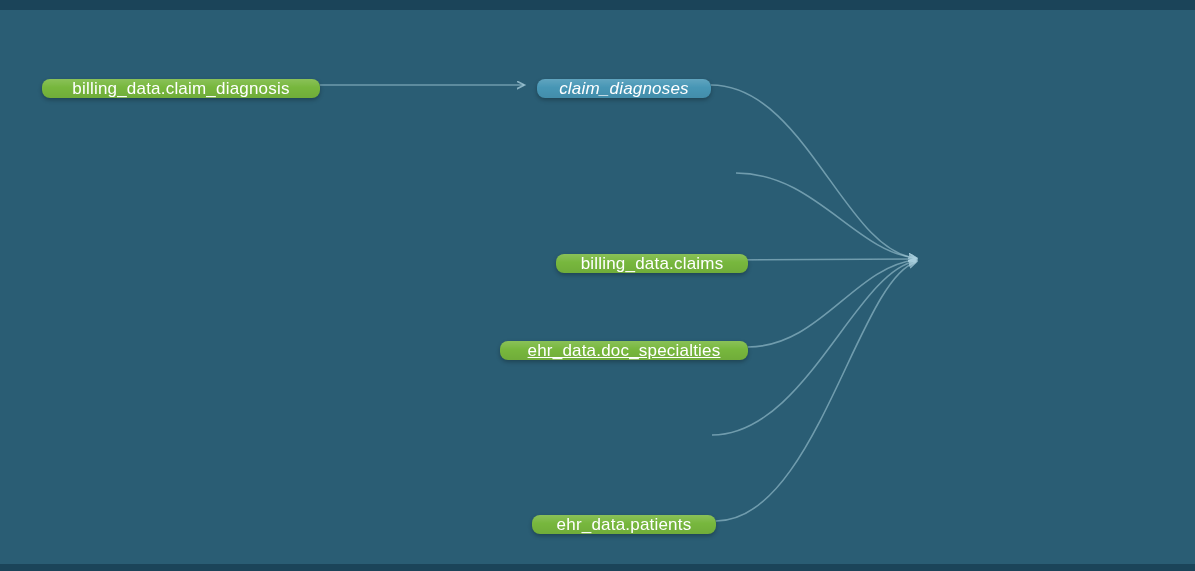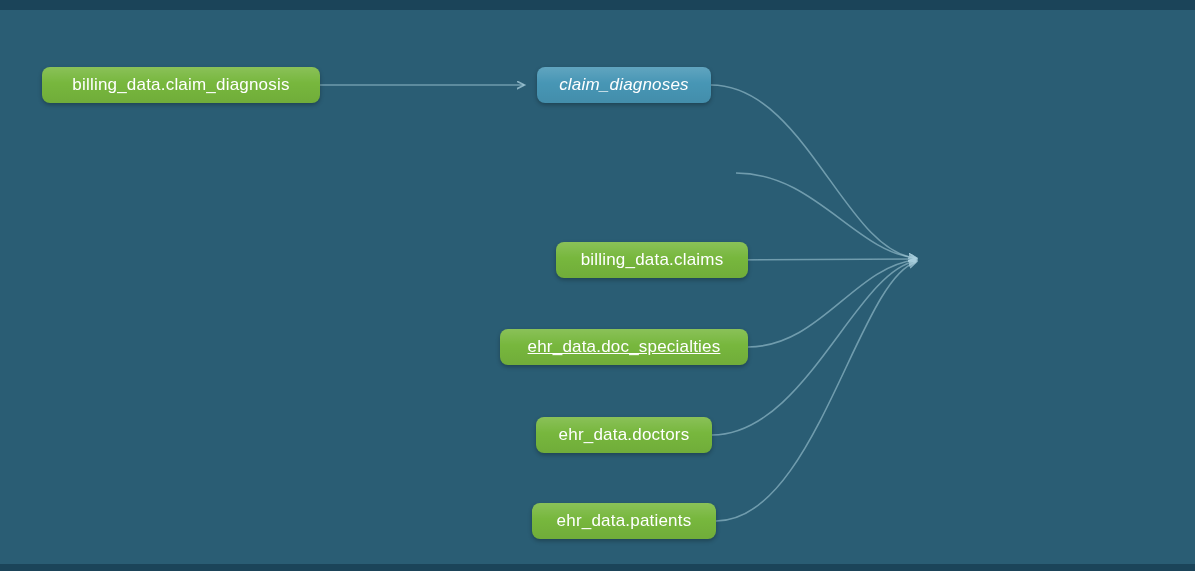--- a/index.html
+++ b/index.html
@@ -36,32 +36,33 @@
     fill: none;
     stroke: #a9cfdd;
     stroke-width: 1.6;
     stroke-opacity: 0.55;
   }
 
   .node {
     position: absolute;
     z-index: 2;
     box-sizing: border-box;
-    height: 36px;
+    height: 19px;
     display: flex;
     align-items: center;
     justify-content: center;
     border-radius: 8px;
     color: #ffffff;
     font-size: 17px;
     letter-spacing: 0.2px;
     cursor: pointer;
     white-space: nowrap;
     background-image: linear-gradient(to bottom, rgba(255,255,255,0.14), rgba(255,255,255,0) 45%, rgba(0,0,0,0.06));
     box-shadow: 0 2px 4px rgba(0,0,0,0.28);
+    margin-top: 12px;
   }
 </style>
 </head>
 <body>
 
 <div class="canvas" style="background-color: rgb(42, 93, 116);">
 
   <div class="frame-border top" style="background-color: rgb(27, 68, 89);"></div>
   <div class="frame-border bottom" style="background-color: rgb(27, 68, 89);"></div>
 
@@ -82,18 +83,17 @@
 
   <div class="node" style="left: 42px; top: 67px; width: 278px; background-color: rgb(119, 183, 61); color: rgb(255, 255, 255);">billing_data.claim_diagnosis</div>
 
   <div class="node" style="left: 537px; top: 67px; width: 174px; background-color: rgb(71, 150, 181); color: rgb(255, 255, 255); font-style: italic;">claim_diagnoses</div>
 
 
   <div class="node" style="left: 556px; top: 242px; width: 192px; background-color: rgb(119, 183, 61); color: rgb(255, 255, 255);">billing_data.claims</div>
 
   <div class="node" style="left: 500px; top: 329px; width: 248px; background-color: rgb(119, 183, 61); color: rgb(255, 255, 255); text-decoration: underline;">ehr_data.doc_specialties</div>
 
-  <div class="node" style="left: 536px; top: 417px; width: 176px; background-color: rgb(119, 183, 61); color: rgb(255, 255, 255);">ehr_data.doctors</div>
 
   <div class="node" style="left: 532px; top: 503px; width: 184px; background-color: rgb(119, 183, 61); color: rgb(255, 255, 255); text-align: right;">ehr_data.patients</div>
 
 
 </div>
 
 </body></html>

